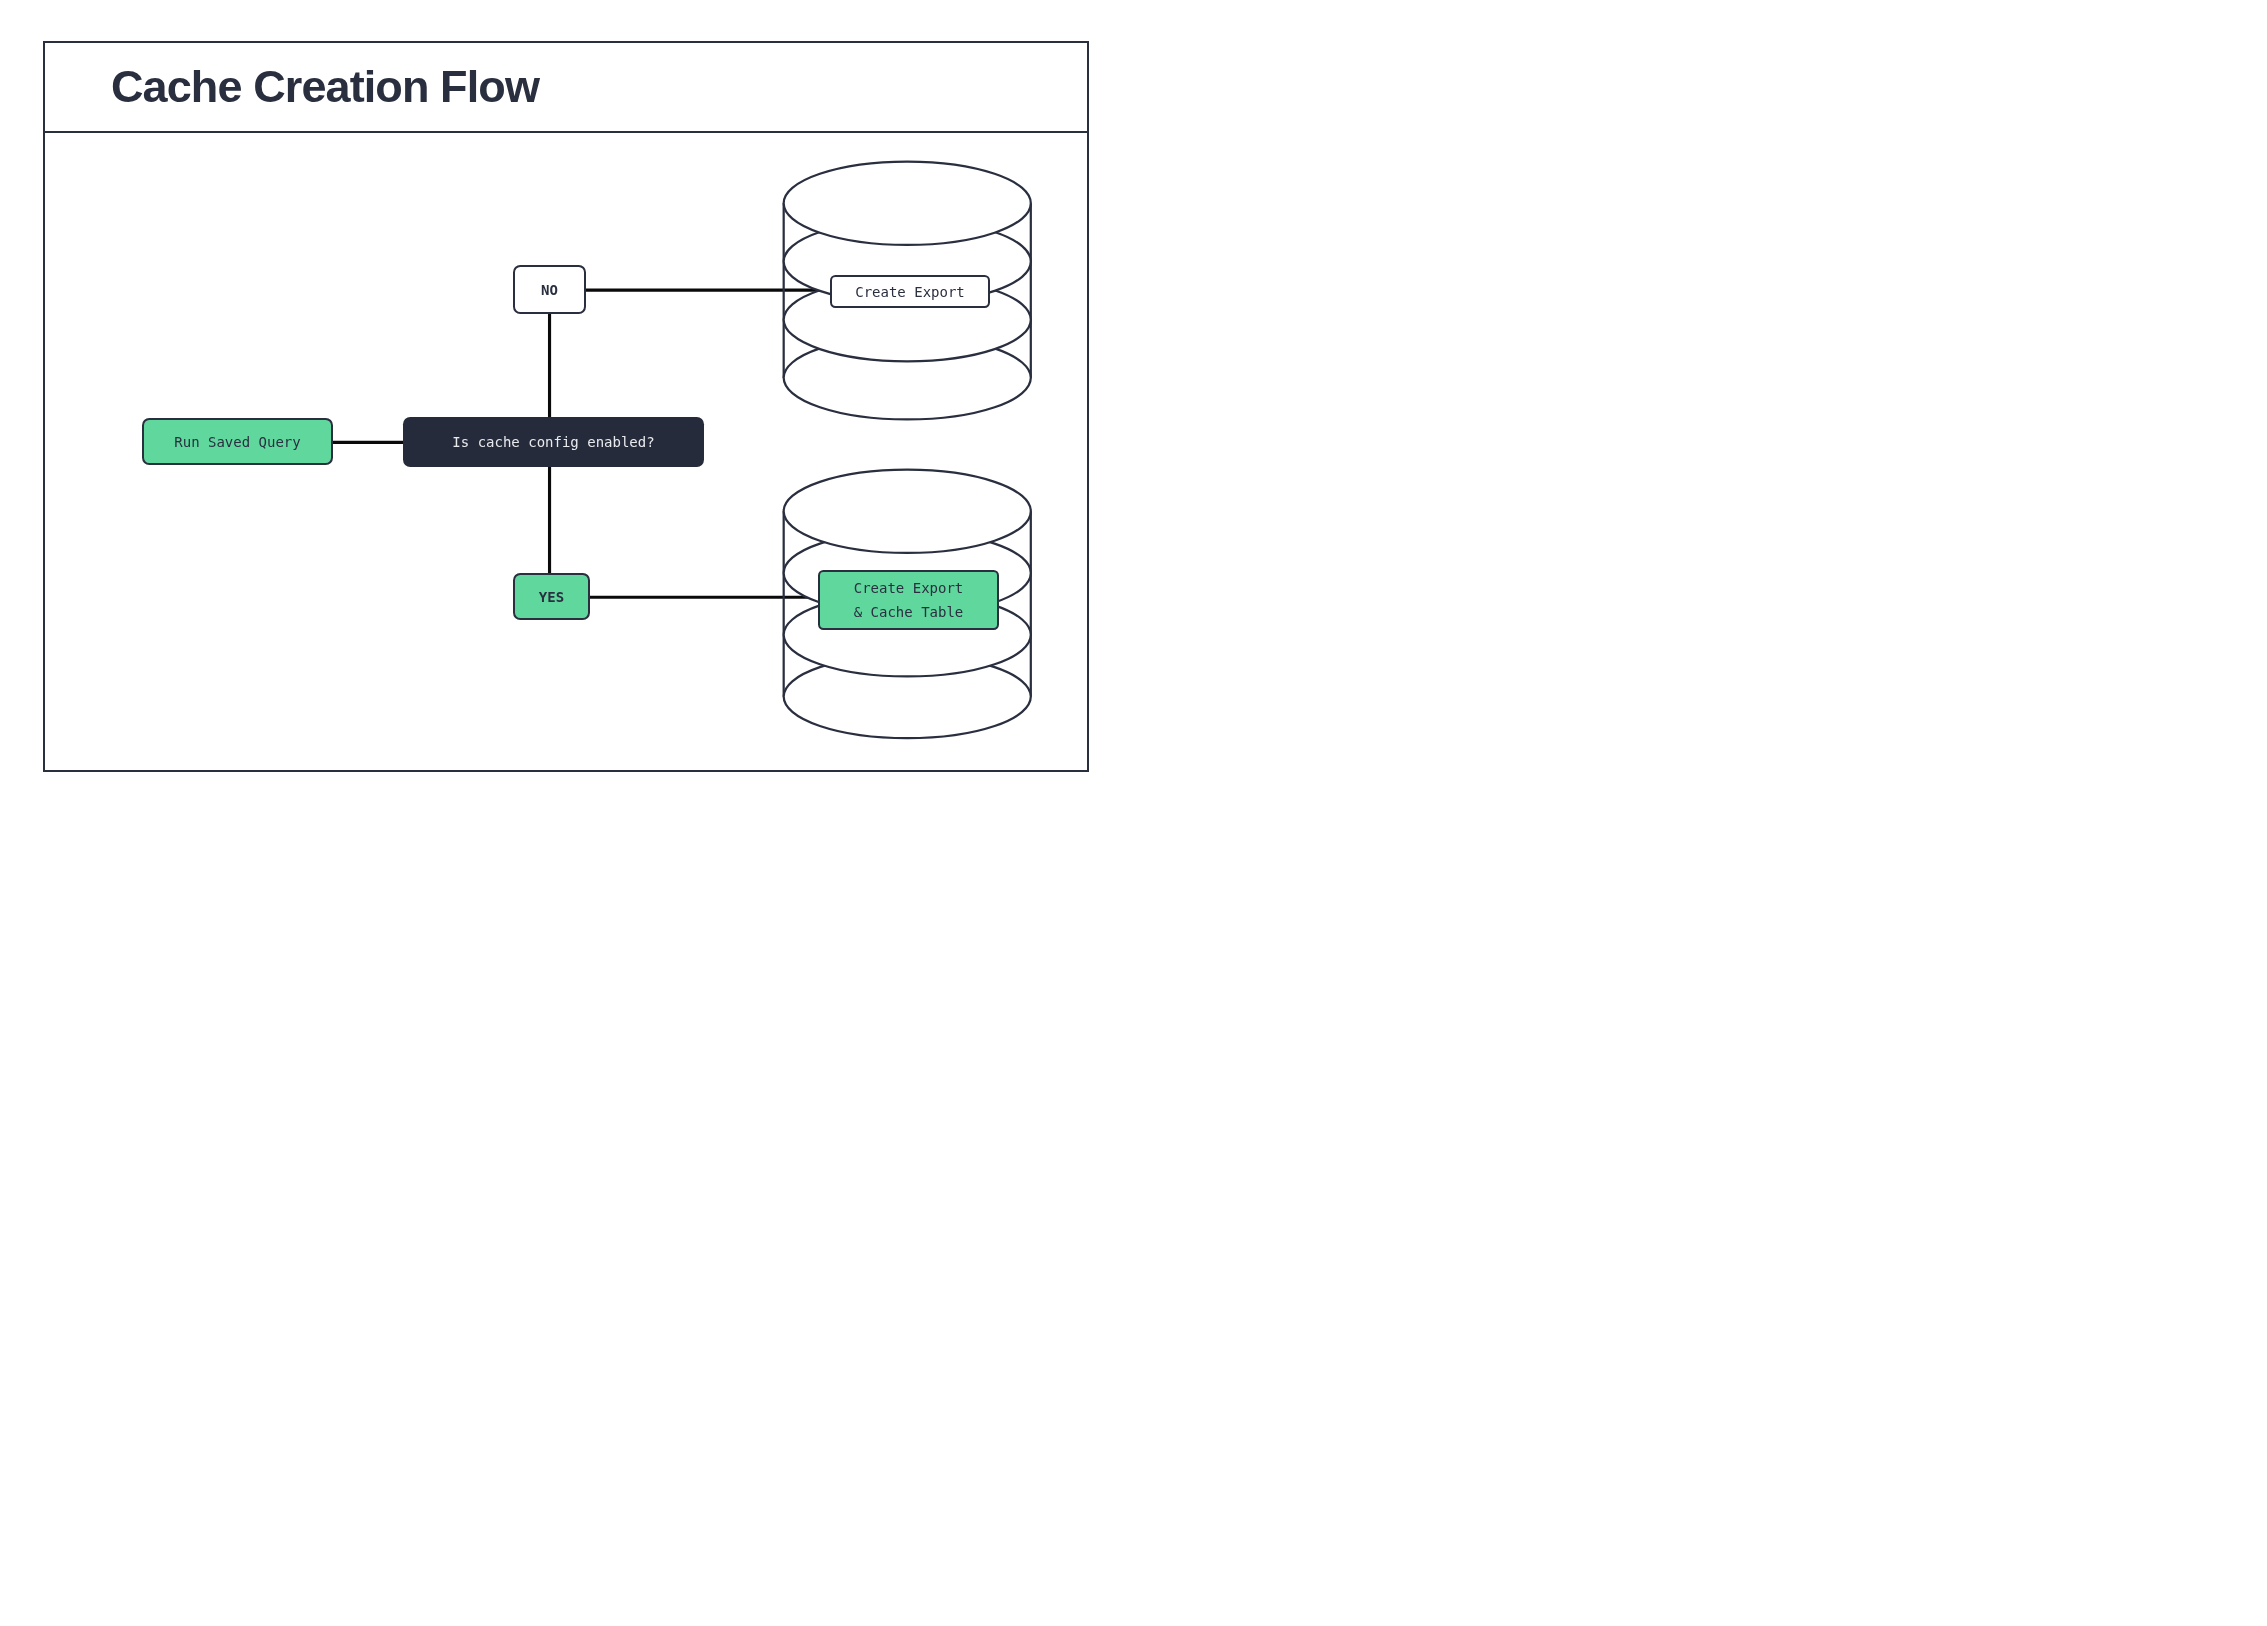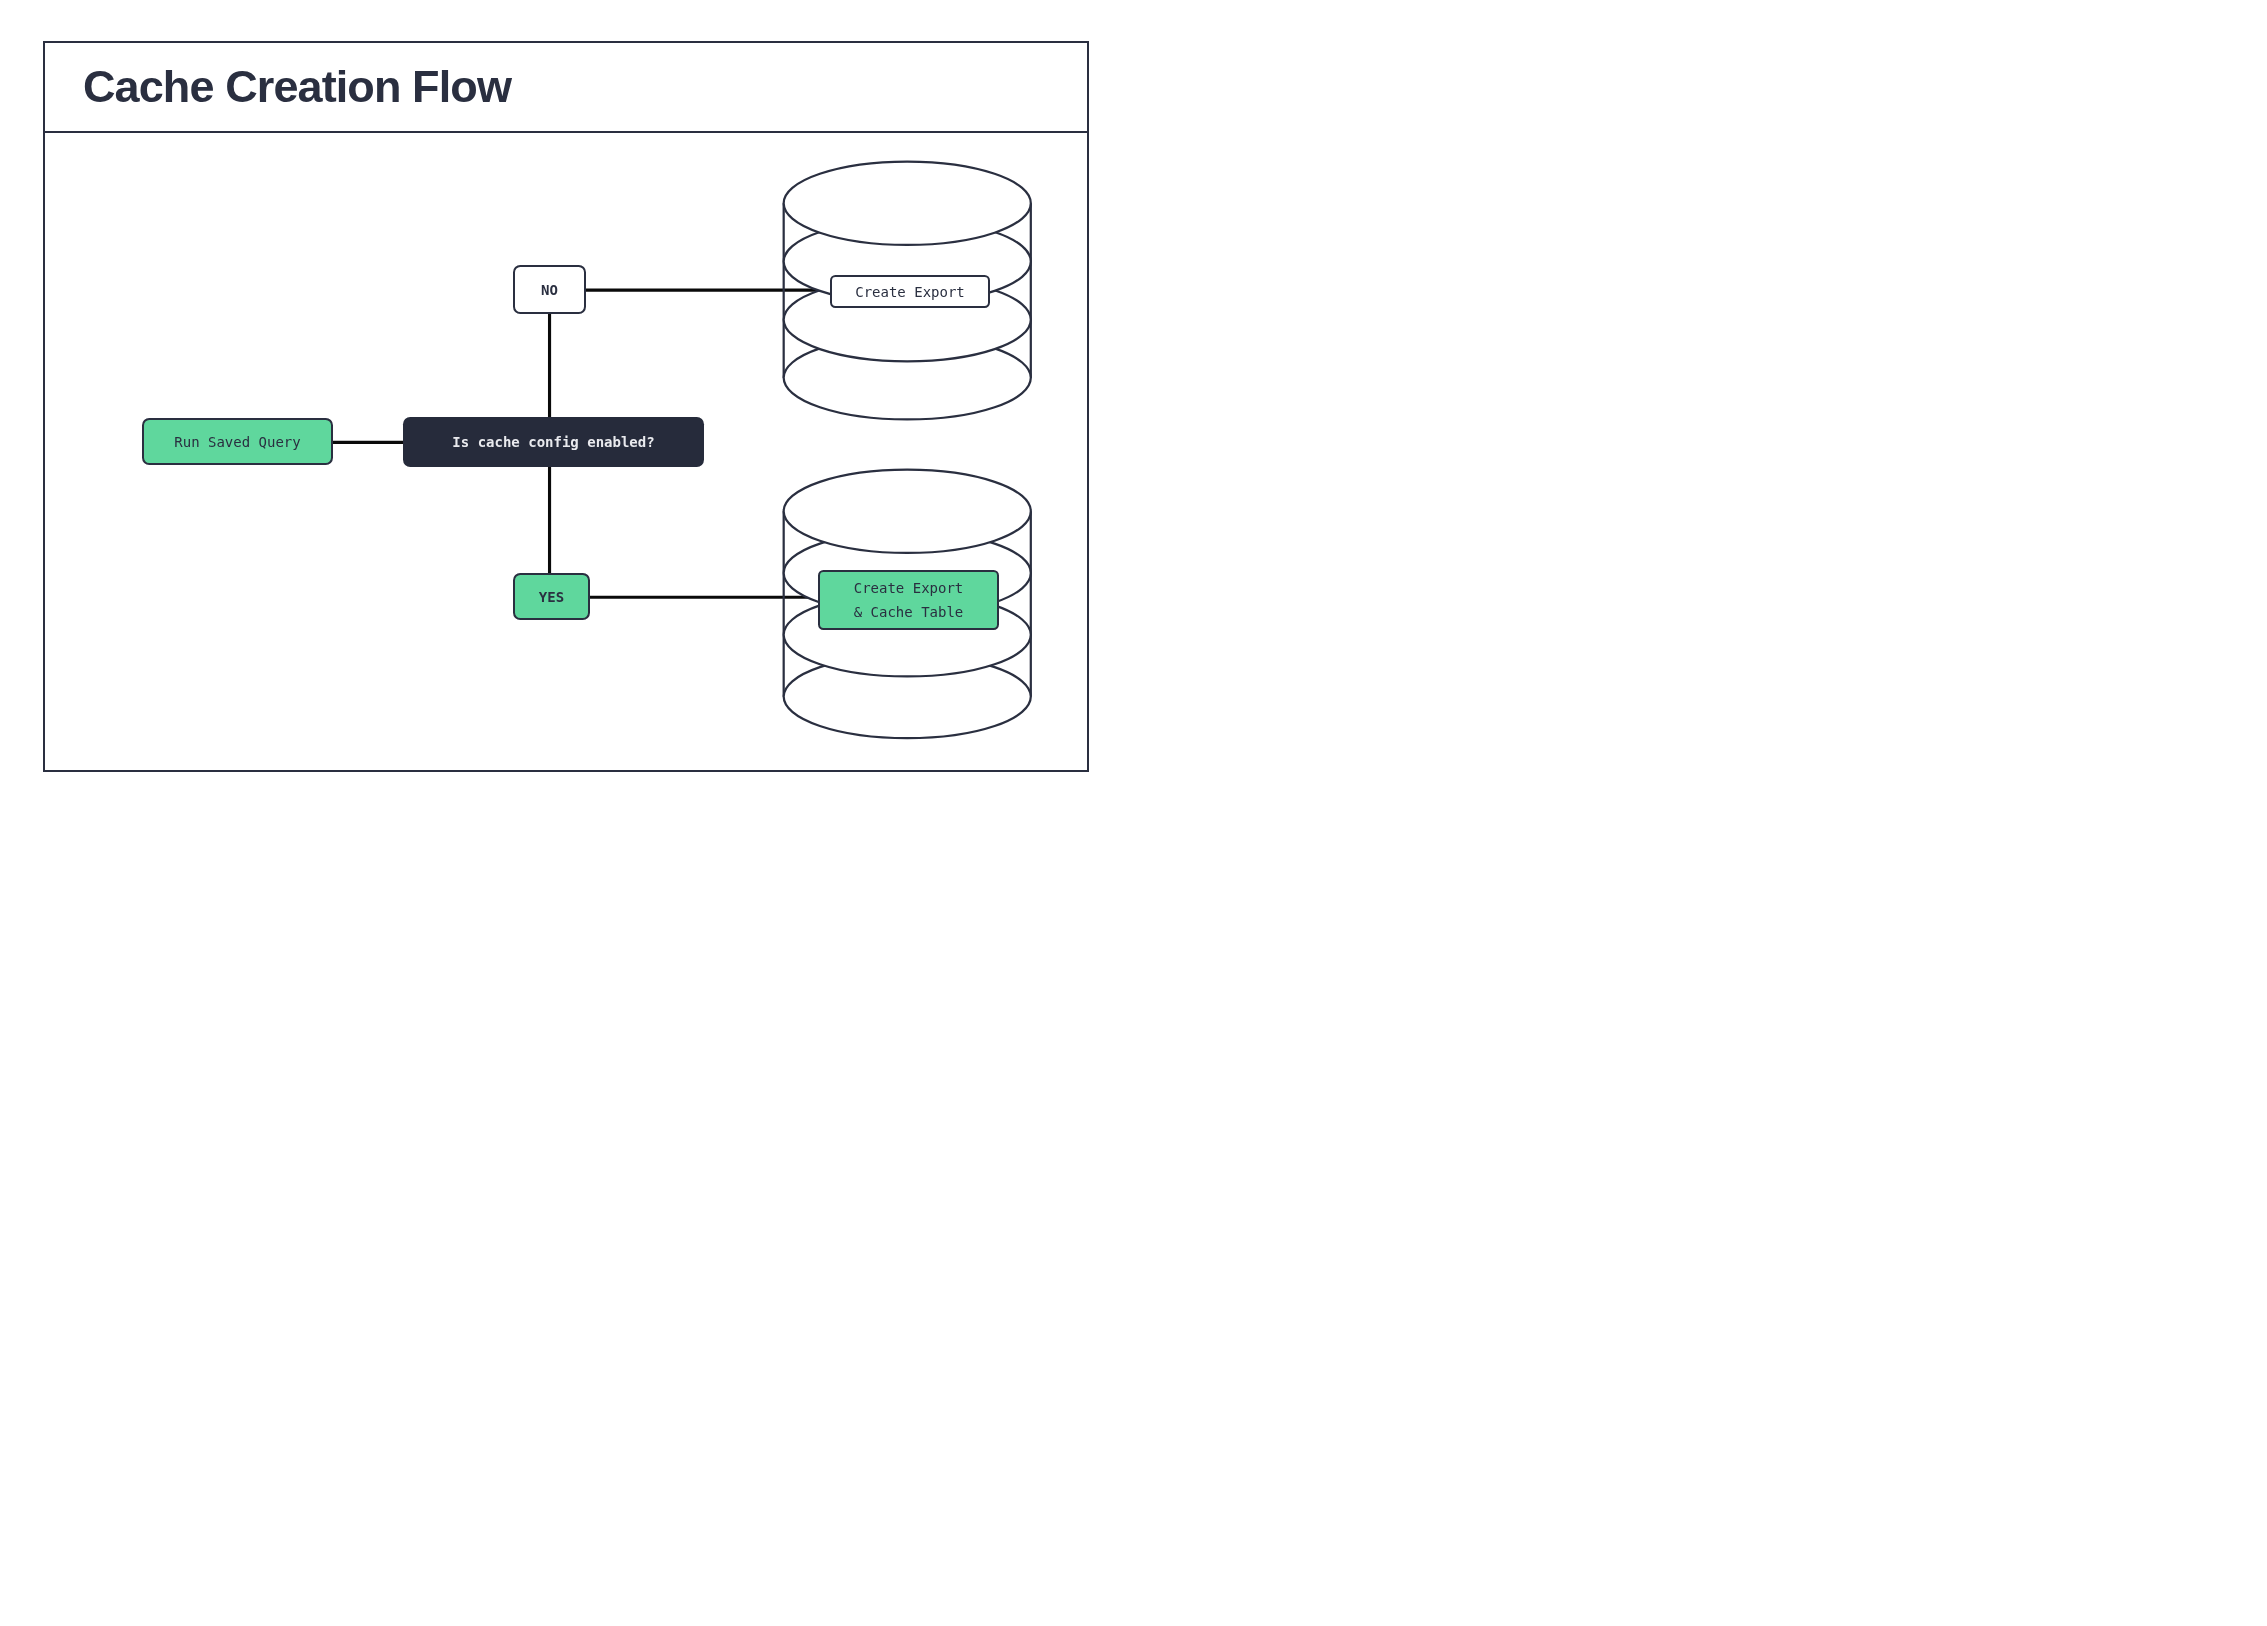--- a/index.html
+++ b/index.html
@@ -22,21 +22,21 @@
   .frame{
     position:absolute;left:43px;top:41px;
     width:1046px;height:731px;
     border:2.7px solid var(--ink);
     background:var(--paper);
   }
   .titlebar{
     position:absolute;left:0;top:0;right:0;height:90px;
     border-bottom:2.7px solid var(--ink);
     display:flex;align-items:center;
-    padding-left:38px;
+    padding-left:66px;
   }
   .title{
     font-size:45px;font-weight:bold;color:var(--ink);
     letter-spacing:-0.9px;white-space:nowrap;
   }
   svg.layer{position:absolute;left:0;top:0;width:1134px;height:813px;pointer-events:none;}
   .connector{stroke:var(--connector);stroke-width:3.5;fill:none;}
   .db-side{stroke:var(--ink);stroke-width:2.5;}
   .db-disc{fill:var(--paper);stroke:var(--ink);stroke-width:2.5;}
   .node{
@@ -45,21 +45,21 @@
     font-family:"DejaVu Sans Mono",monospace;
     font-size:14px;color:var(--ink);
     border-radius:7.2px;white-space:nowrap;text-align:center;
   }
   .node.start{
     left:142px;top:418px;width:191px;height:47px;
     background:var(--green);border:2.7px solid var(--ink);
   }
   .node.decision{
     left:403px;top:417px;width:301px;height:50px;
-    background:var(--decision-bg);color:var(--decision-text);font-weight:bold;
+    background:var(--decision-bg);color:var(--decision-text);
   }
   .node.no{
     left:513px;top:265px;width:73px;height:49px;
     background:var(--paper);border:2.7px solid var(--ink);
     font-weight:bold;
   }
   .node.yes{
     left:513px;top:573px;width:77px;height:47px;
     background:var(--green);border:2.7px solid var(--ink);
     font-weight:bold;

